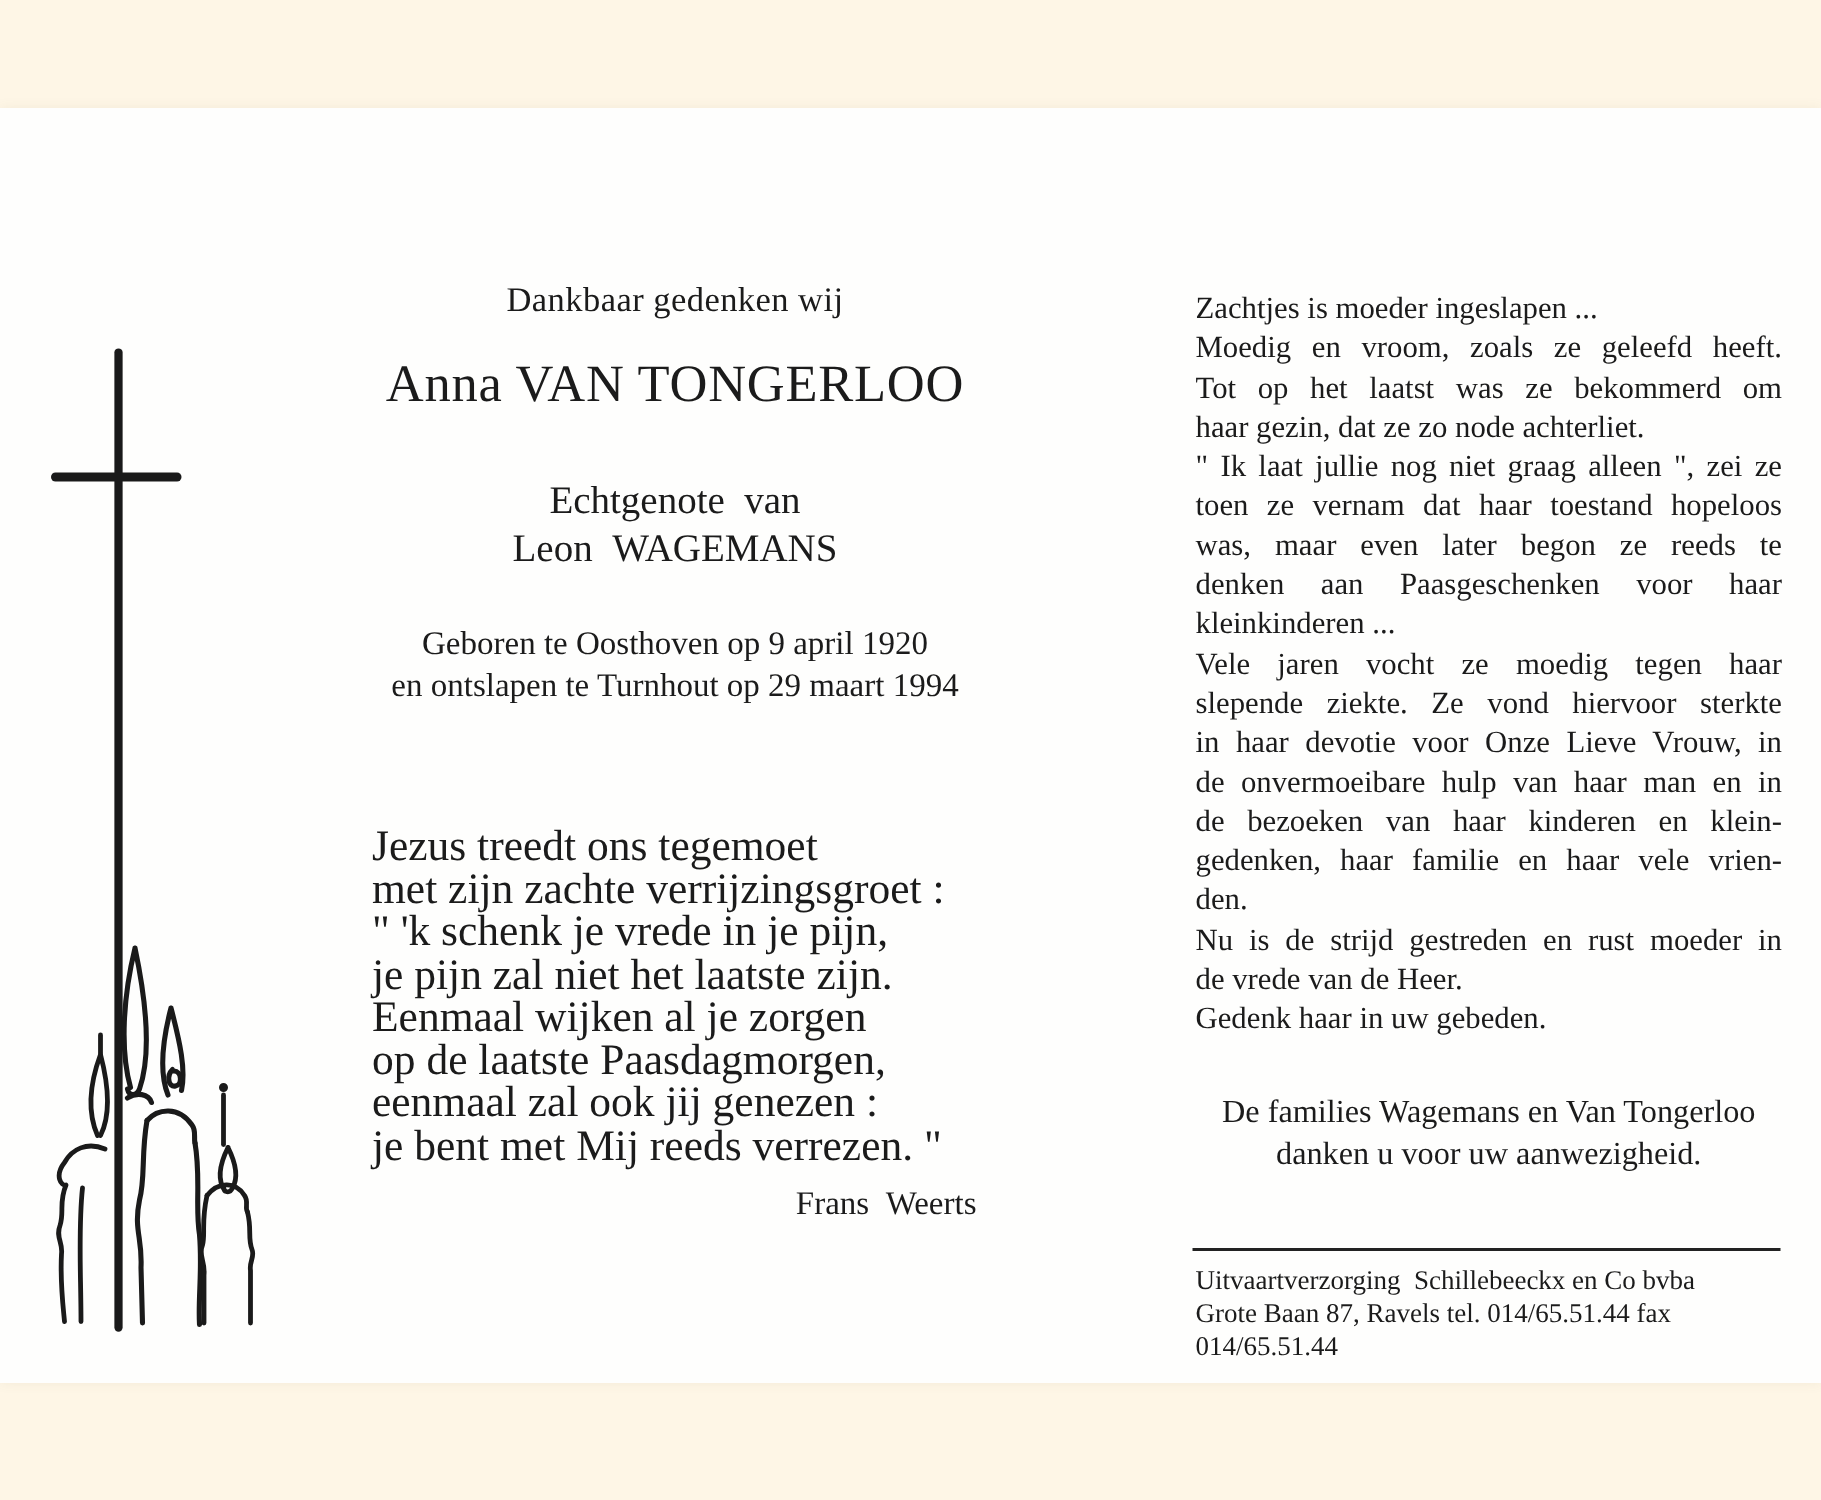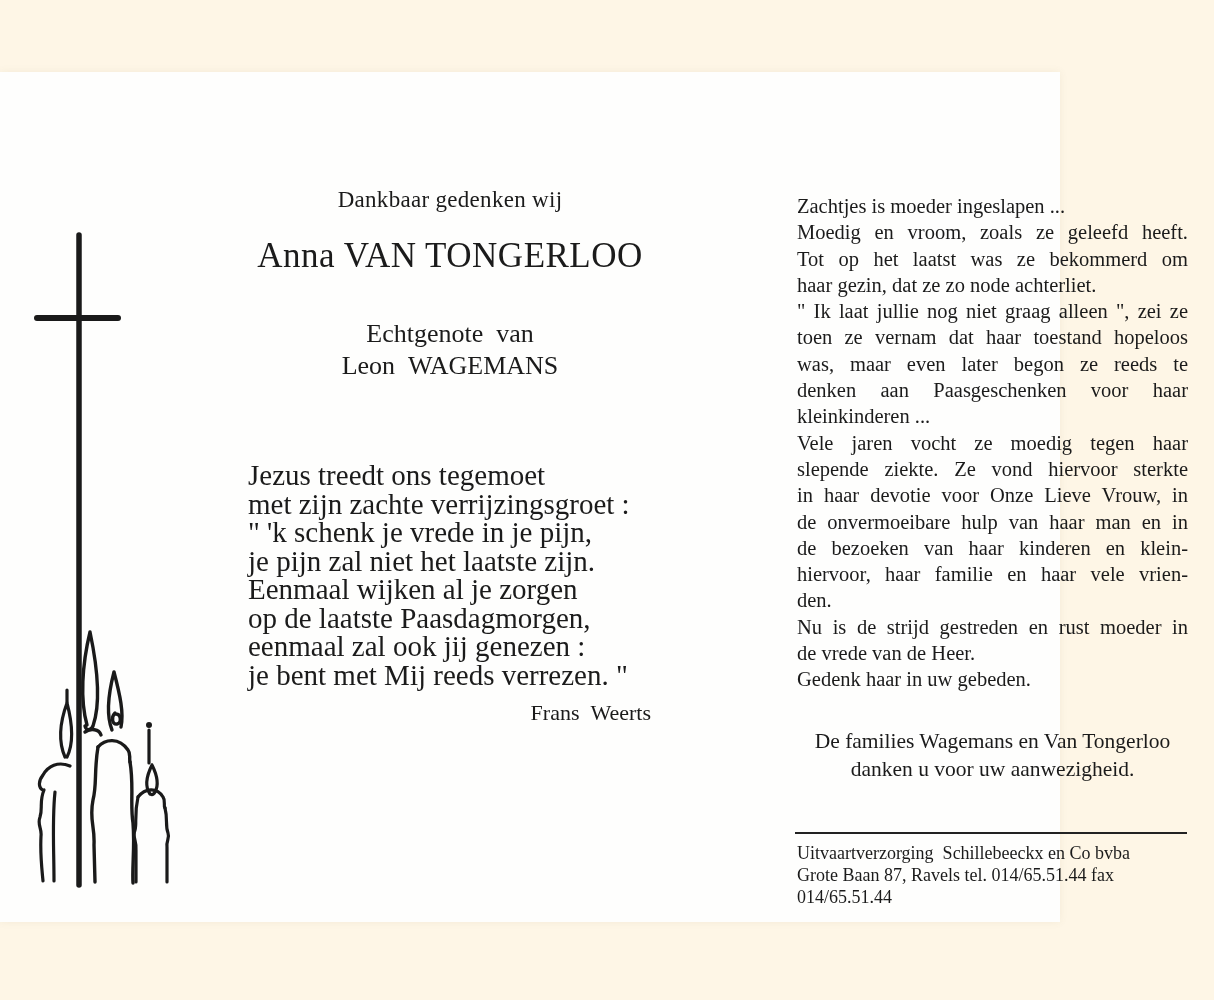--- a/index.html
+++ b/index.html
@@ -5,21 +5,21 @@
   :root{
     --bg:#fef6e6;
     --card:#fefefd;
     --ink:#1b1b1b;
     --rule:#222222;
   }
   *{margin:0;padding:0;box-sizing:border-box;}
   html,body{width:1214px;height:1000px;overflow:hidden;}
   body{font-family:"Liberation Serif","DejaVu Serif",serif;color:var(--ink);}
   .page{position:relative;width:1214px;height:1000px;background:var(--bg);}
-  .card{position:absolute;top:72px;left:0;width:1060px;height:850px;background:var(--card);
+  .card{position:absolute;top:72px;left:0;width:1214px;height:850px;background:var(--card);
         box-shadow:0 0 8px rgba(120,100,60,0.08);}
   
   .illustration{position:absolute;left:8px;top:153px;width:180px;height:665px;}
   .illustration svg{display:block;width:100%;height:100%;}
   
   .left-col{position:absolute;left:235px;top:114px;width:430px;text-align:center;}
   .intro{font-size:23px;line-height:28px;letter-spacing:0.3px;}
   .name{font-size:35px;line-height:40px;margin-top:22px;font-weight:normal;letter-spacing:0.5px;}
   .spouse-label{font-size:26px;line-height:32px;margin-top:42px;}
   .spouse-name{font-size:26px;line-height:32px;}
@@ -79,20 +79,24 @@
           <path d="M157 583 C160 595 157 600 160 608 C162 613 158 616 159 622 L159 657"></path>
         </g>
       </svg>
     </div>
 
     <section class="left-col">
       <div class="intro">Dankbaar gedenken wij</div>
       <h1 class="name">Anna VAN TONGERLOO</h1>
       <div class="spouse-label">Echtgenote van</div>
       <div class="spouse-name">Leon WAGEMANS</div>
+      <div class="dates">
+        <div>Geboren te Oosthoven op 9 april 1920</div>
+        <div>en ontslapen te Turnhout op 29 maart 1994</div>
+      </div>
       <div class="poem stanza1">
           <div>Jezus treedt ons tegemoet</div>
           <div>met zijn zachte verrijzingsgroet :</div>
           <div>" 'k schenk je vrede in je pijn,</div>
           <div>je pijn zal niet het laatste zijn.</div>
         </div>
       <div class="poem stanza2">
           <div>Eenmaal wijken al je zorgen</div>
           <div>op de laatste Paasdagmorgen,</div>
           <div>eenmaal zal ook jij genezen :</div>
@@ -110,21 +114,21 @@
           <div class="just">" Ik laat jullie nog niet graag alleen ", zei ze</div>
           <div class="just">toen ze vernam dat haar toestand hopeloos</div>
           <div class="just">was, maar even later begon ze reeds te</div>
           <div class="just">denken aan Paasgeschenken voor haar</div>
           <div>kleinkinderen ...</div>
           <div class="just">Vele jaren vocht ze moedig tegen haar</div>
           <div class="just">slepende ziekte. Ze vond hiervoor sterkte</div>
           <div class="just">in haar devotie voor Onze Lieve Vrouw, in</div>
           <div class="just">de onvermoeibare hulp van haar man en in</div>
           <div class="just">de bezoeken van haar kinderen en klein-</div>
-          <div class="just">hiervoor, haar familie en haar vele vrien-</div>
+          <div class="just">gedenken, haar familie en haar vele vrien-</div>
           <div>den.</div>
           <div class="just">Nu is de strijd gestreden en rust moeder in</div>
           <div>de vrede van de Heer.</div>
           <div>Gedenk haar in uw gebeden.</div>
         </div>
       <div class="thanks">
         <div>De families Wagemans en Van Tongerloo</div>
         <div>danken u voor uw aanwezigheid.</div>
       </div>
       <div class="rule"></div>

